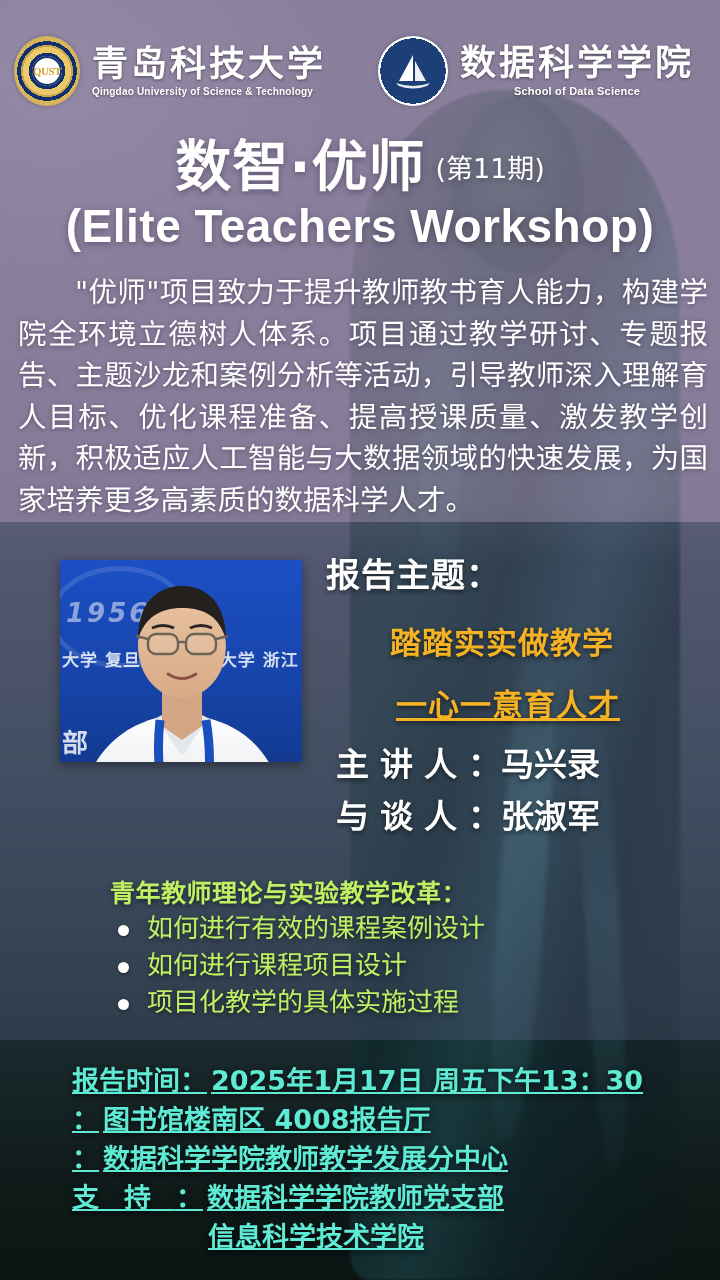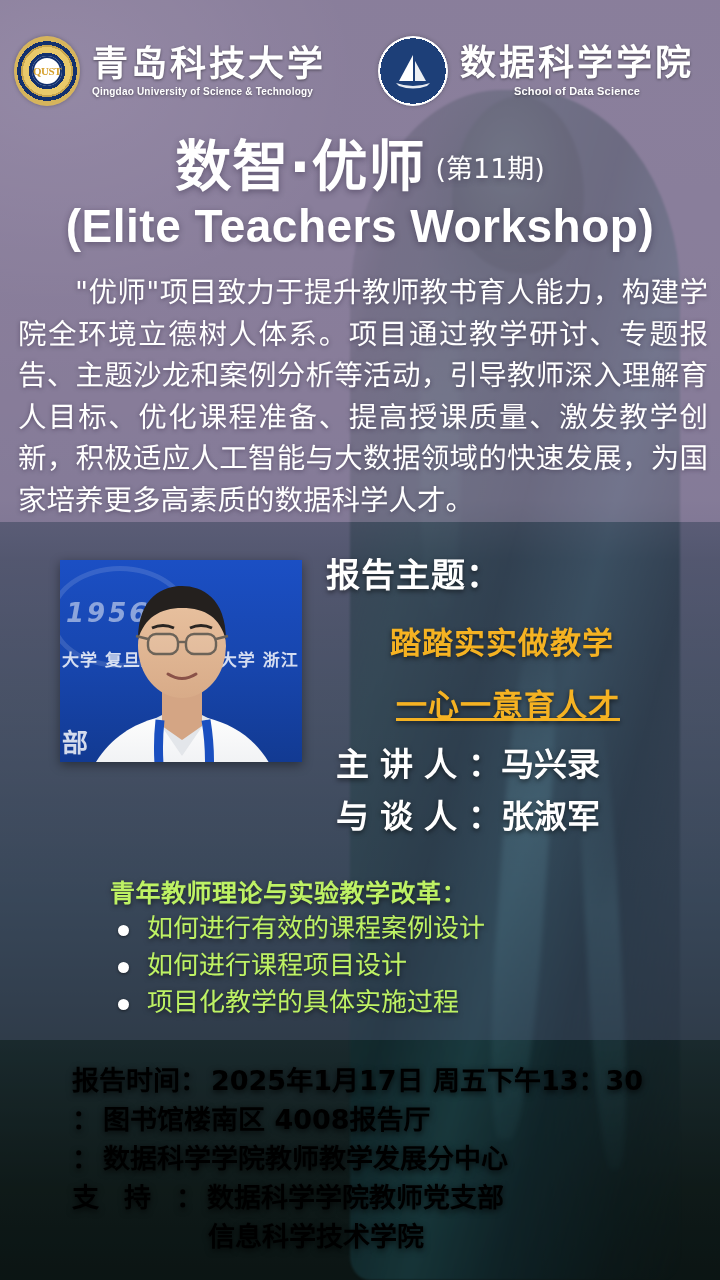--- a/index.html
+++ b/index.html
@@ -344,23 +344,24 @@
     background: #ffffff;
     margin: 0 18px 0 8px;
     flex: none;
     box-shadow: 0 1px 3px rgba(0,0,0,.5);
   }
 
   
   .footer {
     position: absolute;
     left: 72px; top: 1062px;
-    color: #000000;
+    color: #5eead4;
     font-family: "DejaVu Sans", "Liberation Sans", sans-serif;
     text-shadow: 0 2px 6px rgba(0,0,0,.75);
+    text-decoration: underline;
   }
   .f-row {
     display: flex;
     align-items: baseline;
     font-size: 27px;
     font-weight: bold;
     line-height: 1.44;
     white-space: nowrap;
   }
   .f-key   { flex: none; }

